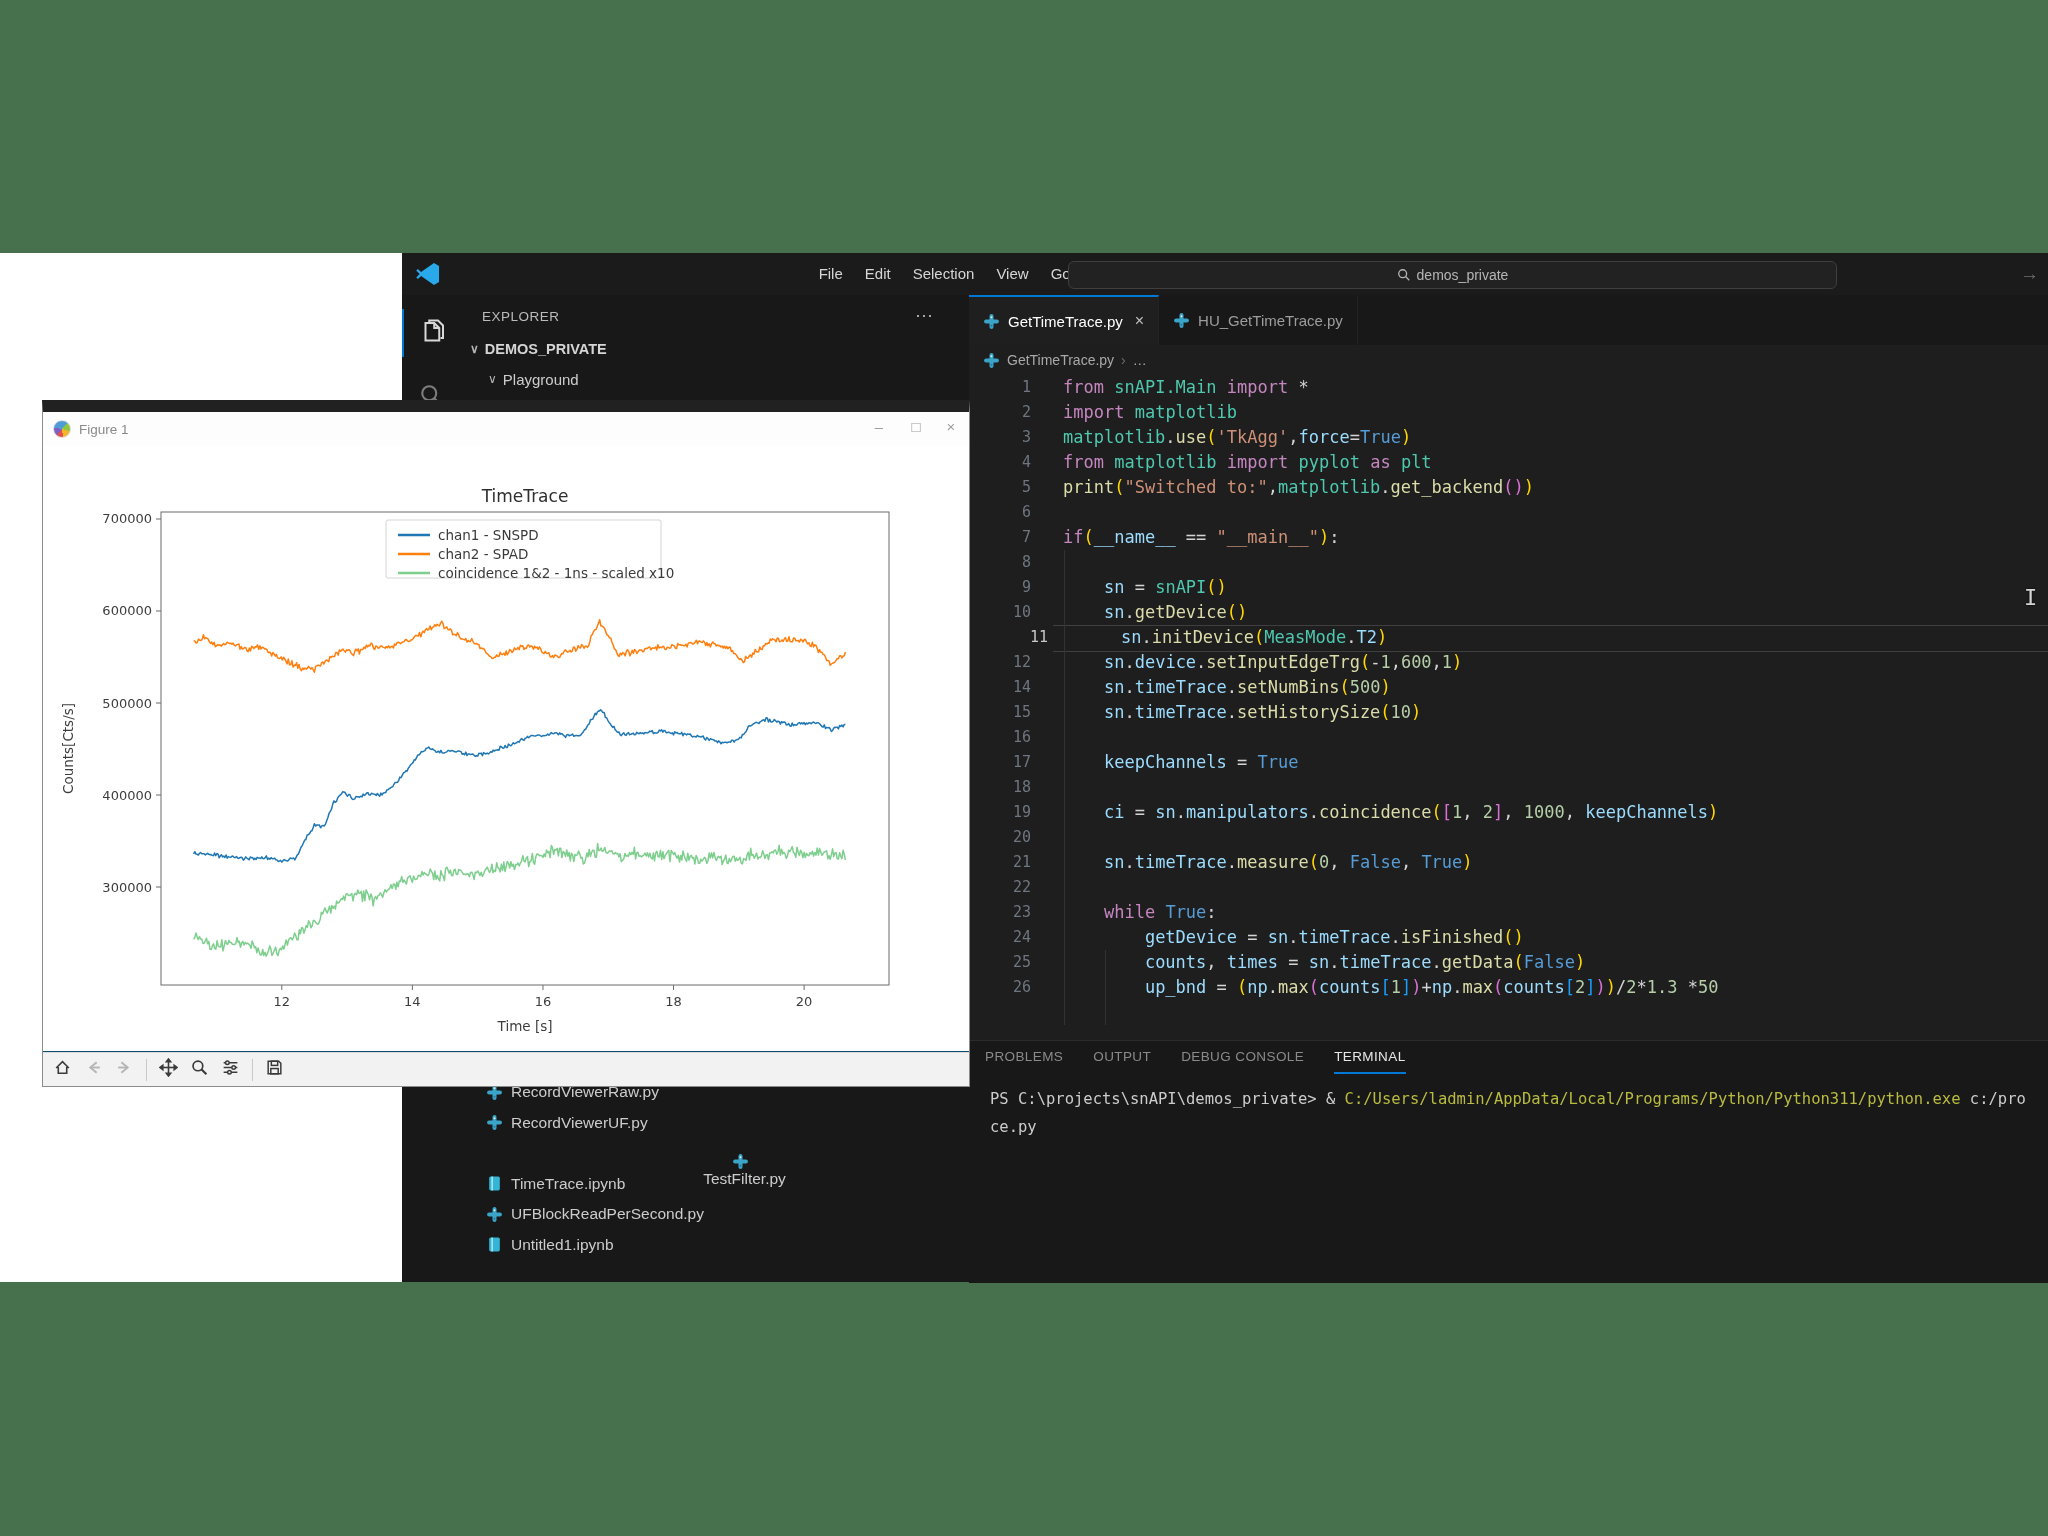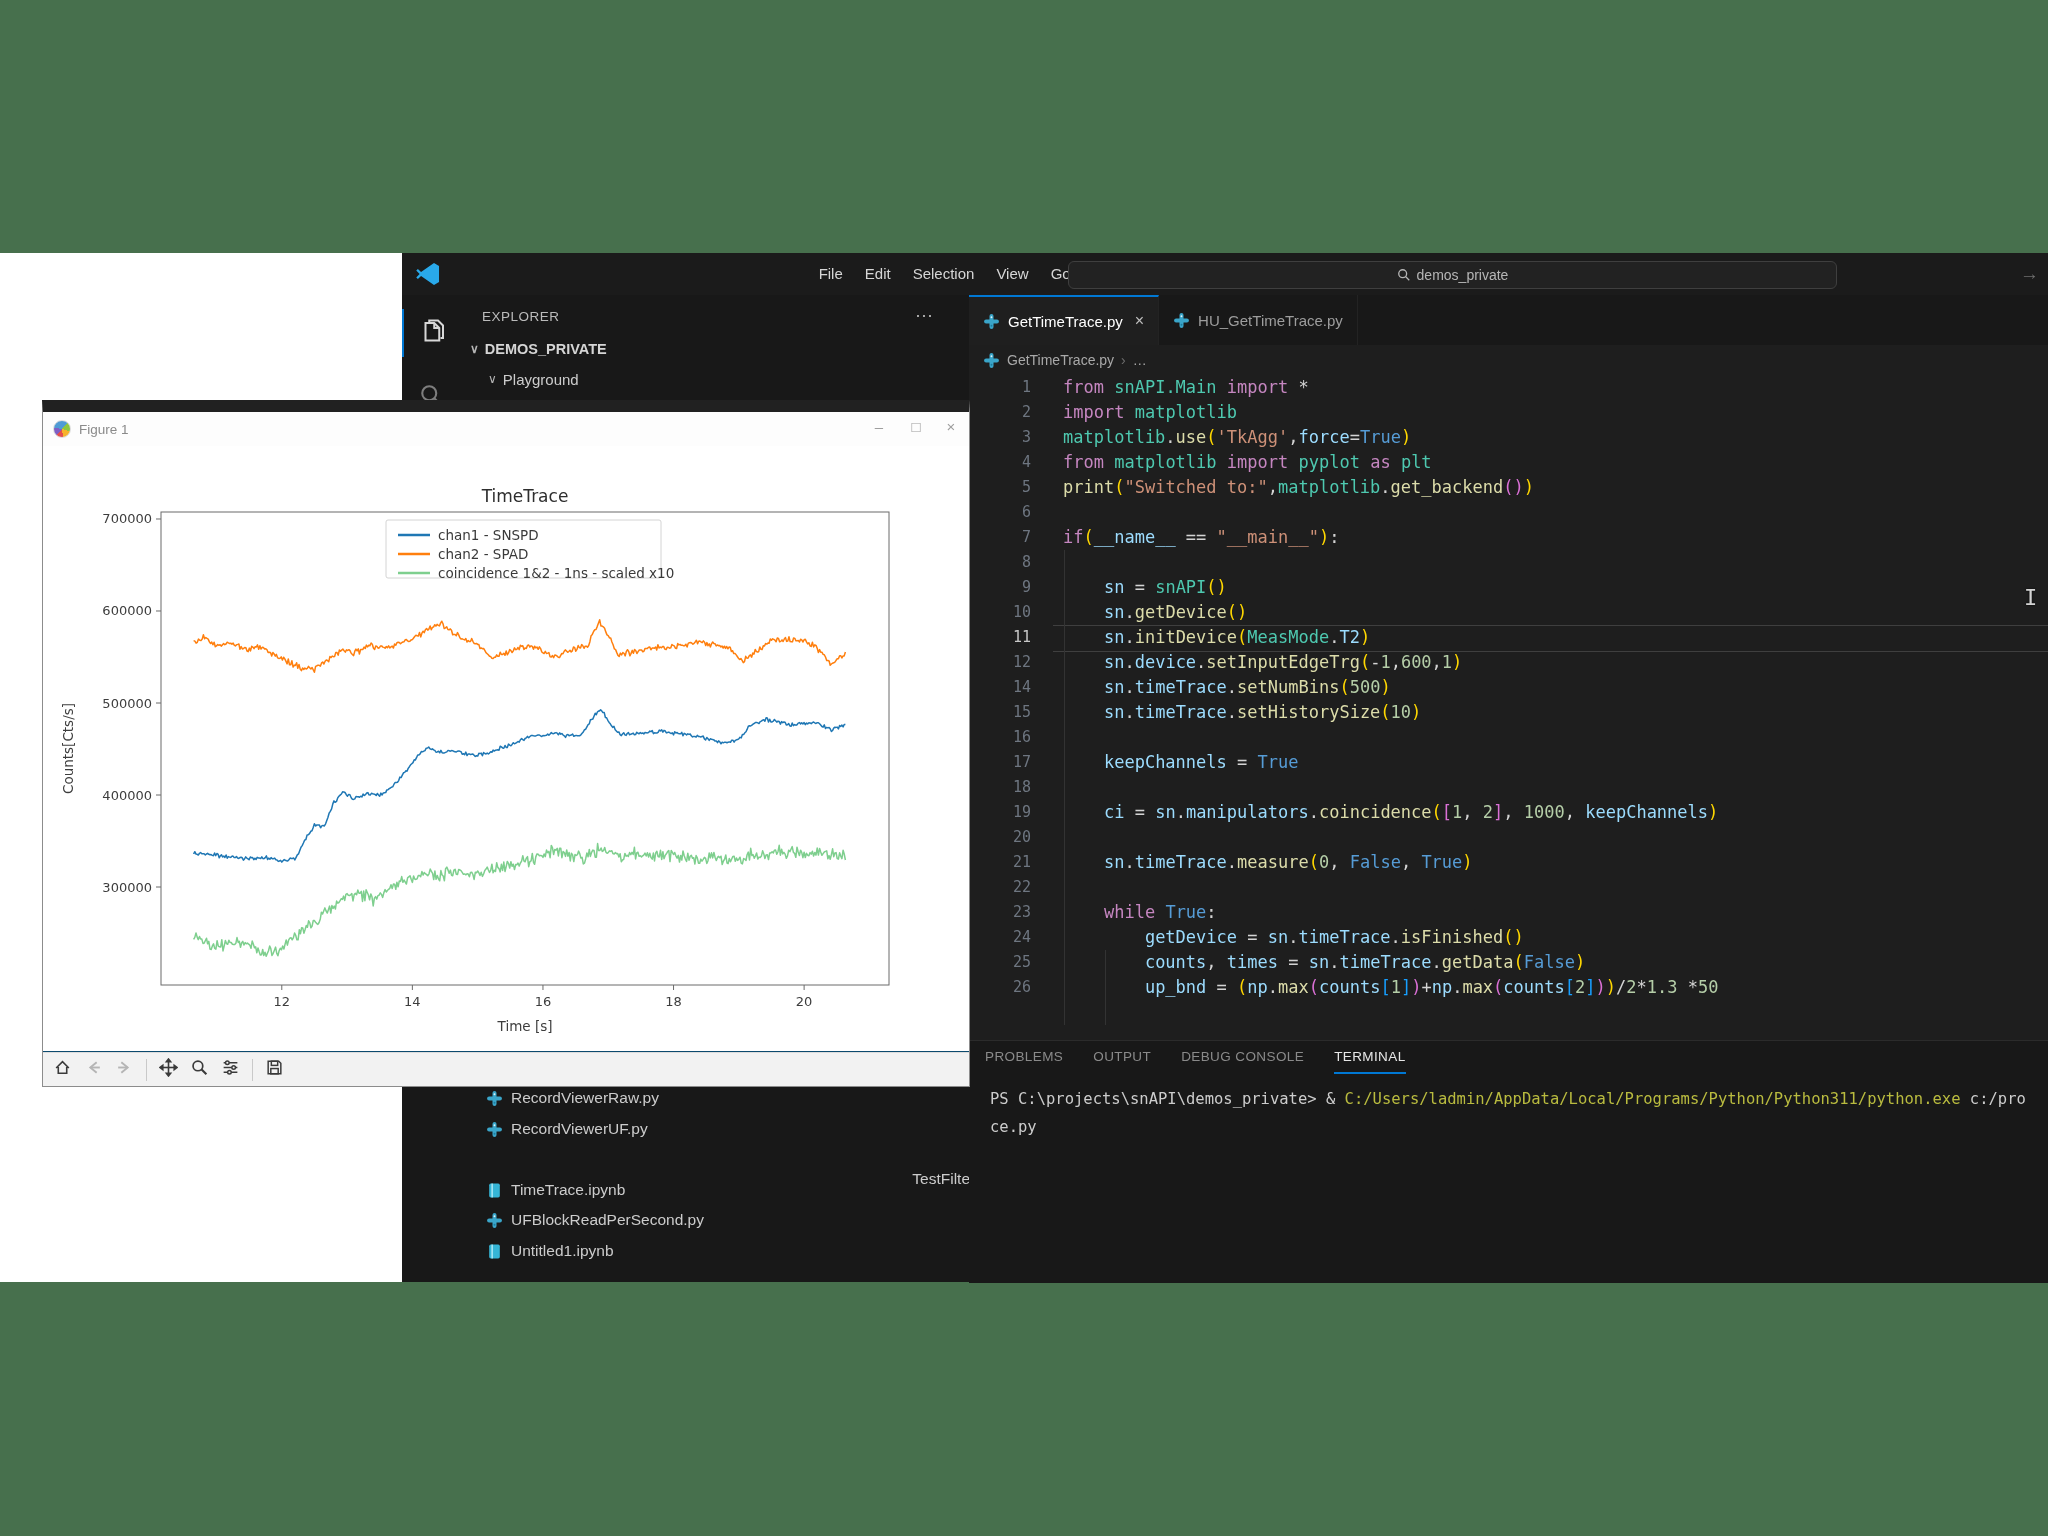--- a/index.html
+++ b/index.html
@@ -25,21 +25,21 @@
   #activitybar{left:0;top:42px;width:58px;height:987px;background:#181818;}
   .act-item{position:absolute;left:0;width:58px;height:48px;display:flex;align-items:center;justify-content:center;}
   .act-item.active{border-left:2px solid #0078d4;}
 
   
   #sidebar{left:58px;top:42px;width:509px;height:987px;background:#181818;border-right:1px solid #2b2b2b;}
   #explorer-header{position:absolute;left:22px;top:14px;font-size:13.5px;letter-spacing:.5px;color:#bbbbbb;}
   #explorer-more{position:absolute;right:36px;top:10px;color:#bdbdbd;font-size:18px;}
   .tree-row{position:absolute;left:0;width:100%;height:28px;display:flex;align-items:center;font-size:15px;color:#cccccc;}
   .chev{color:#b5b5b5;font-size:12px;margin-right:6px;}
-  #explorer-files .tree-row{height:30px;align-items:flex-end;}
+  #explorer-files .tree-row{height:30px;}
   .file-label{margin-left:8px;font-size:15.5px;}
   .fic{width:17px;height:17px;flex:0 0 auto;}
 
   
   #editorgroup{left:567px;top:42px;width:1079px;height:987px;background:#1e1e1e;}
   #tabbar{position:absolute;left:0;top:0;width:100%;height:50px;background:#181818;display:flex;}
   .tab{height:50px;display:flex;align-items:center;padding:0 14px;gap:8px;font-size:15px;
        border-right:1px solid #232323;color:#9d9d9d;background:#181818;}
   .tab.active{background:#1f1f1f;color:#ffffff;border-top:2px solid #0078d4;height:48px;}
   .tab-close{color:#c0c0c0;font-size:16px;margin-left:4px;}
@@ -266,21 +266,21 @@
           </div>
           <div class="code-row">
             <div class="ln">9</div>
             <div class="lc"><span class="tk-w">    </span><span class="tk-v">sn</span><span class="tk-w"> = </span><span class="tk-t">snAPI</span><span class="tk-y">(</span><span class="tk-y">)</span></div>
           </div>
           <div class="code-row">
             <div class="ln">10</div>
             <div class="lc"><span class="tk-w">    </span><span class="tk-v">sn</span><span class="tk-w">.</span><span class="tk-f">getDevice</span><span class="tk-y">(</span><span class="tk-y">)</span></div>
           </div>
           <div class="code-row">
-            <div class="ln" style="color: rgb(199, 199, 199);">11</div>
+            <div class="ln" style="color: rgb(199, 199, 199); margin-left: 17px;">11</div>
             <div class="lc"><span class="tk-w">    </span><span class="tk-v">sn</span><span class="tk-w">.</span><span class="tk-f">initDevice</span><span class="tk-y">(</span><span class="tk-t">MeasMode</span><span class="tk-w">.</span><span class="tk-v">T2</span><span class="tk-y">)</span></div>
           </div>
           <div class="code-row">
             <div class="ln">12</div>
             <div class="lc"><span class="tk-w">    </span><span class="tk-v">sn</span><span class="tk-w">.</span><span class="tk-v">device</span><span class="tk-w">.</span><span class="tk-f">setInputEdgeTrg</span><span class="tk-y">(</span><span class="tk-w">-</span><span class="tk-n">1</span><span class="tk-w">,</span><span class="tk-n">600</span><span class="tk-w">,</span><span class="tk-n">1</span><span class="tk-y">)</span></div>
           </div>
           <div class="code-row">
             <div class="ln">14</div>
             <div class="lc"><span class="tk-w">    </span><span class="tk-v">sn</span><span class="tk-w">.</span><span class="tk-v">timeTrace</span><span class="tk-w">.</span><span class="tk-f">setNumBins</span><span class="tk-y">(</span><span class="tk-n">500</span><span class="tk-y">)</span></div>
           </div>

